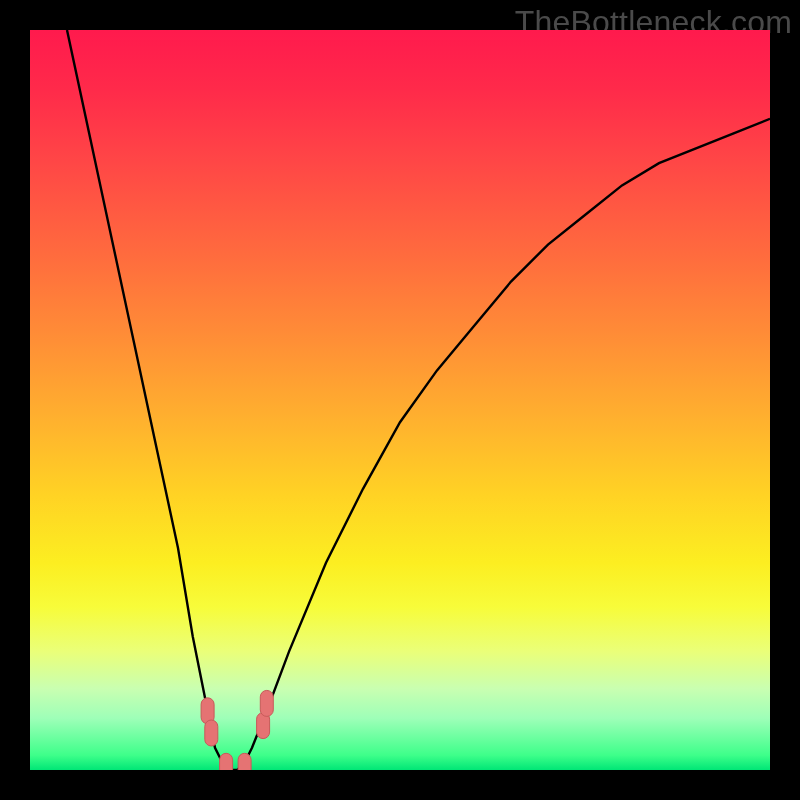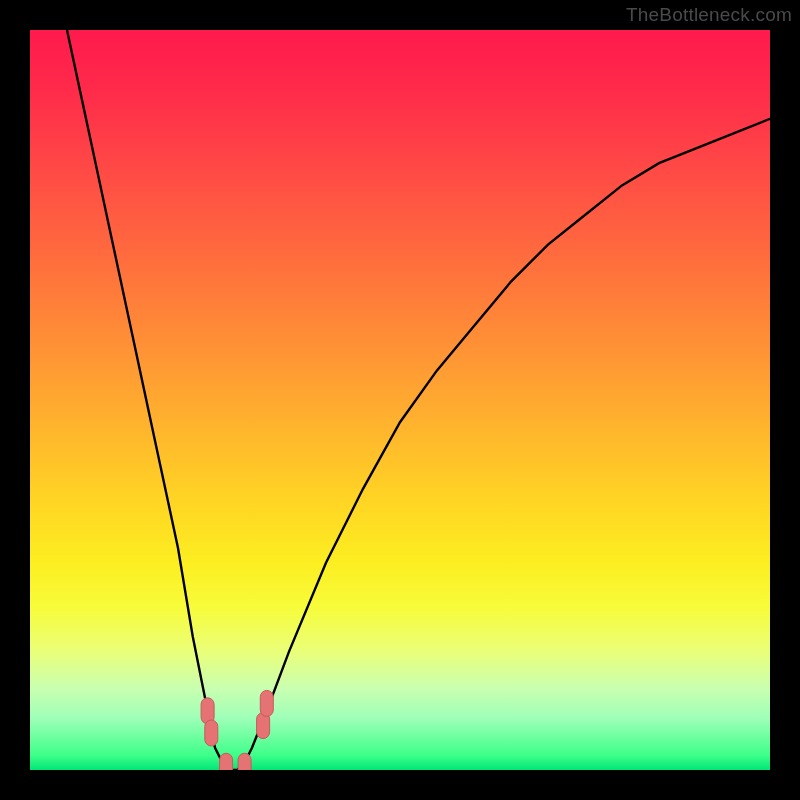--- a/index.html
+++ b/index.html
@@ -44,21 +44,21 @@
       #9effb8 93%,
       #3eff8a 98%,
       #00e676 100%
     );
   }
   .watermark {
     position: absolute;
     top: 4px;
     right: 8px;
     color: #4a4a4a;
-    font-size: 19px;
+    font-size: 32px;
     letter-spacing: 0.2px;
     font-weight: 500;
     user-select: none;
   }
   svg.curve {
     position: absolute;
     left: 0; top: 0;
     width: 740px; height: 740px;
   }
   .curve path.main {

